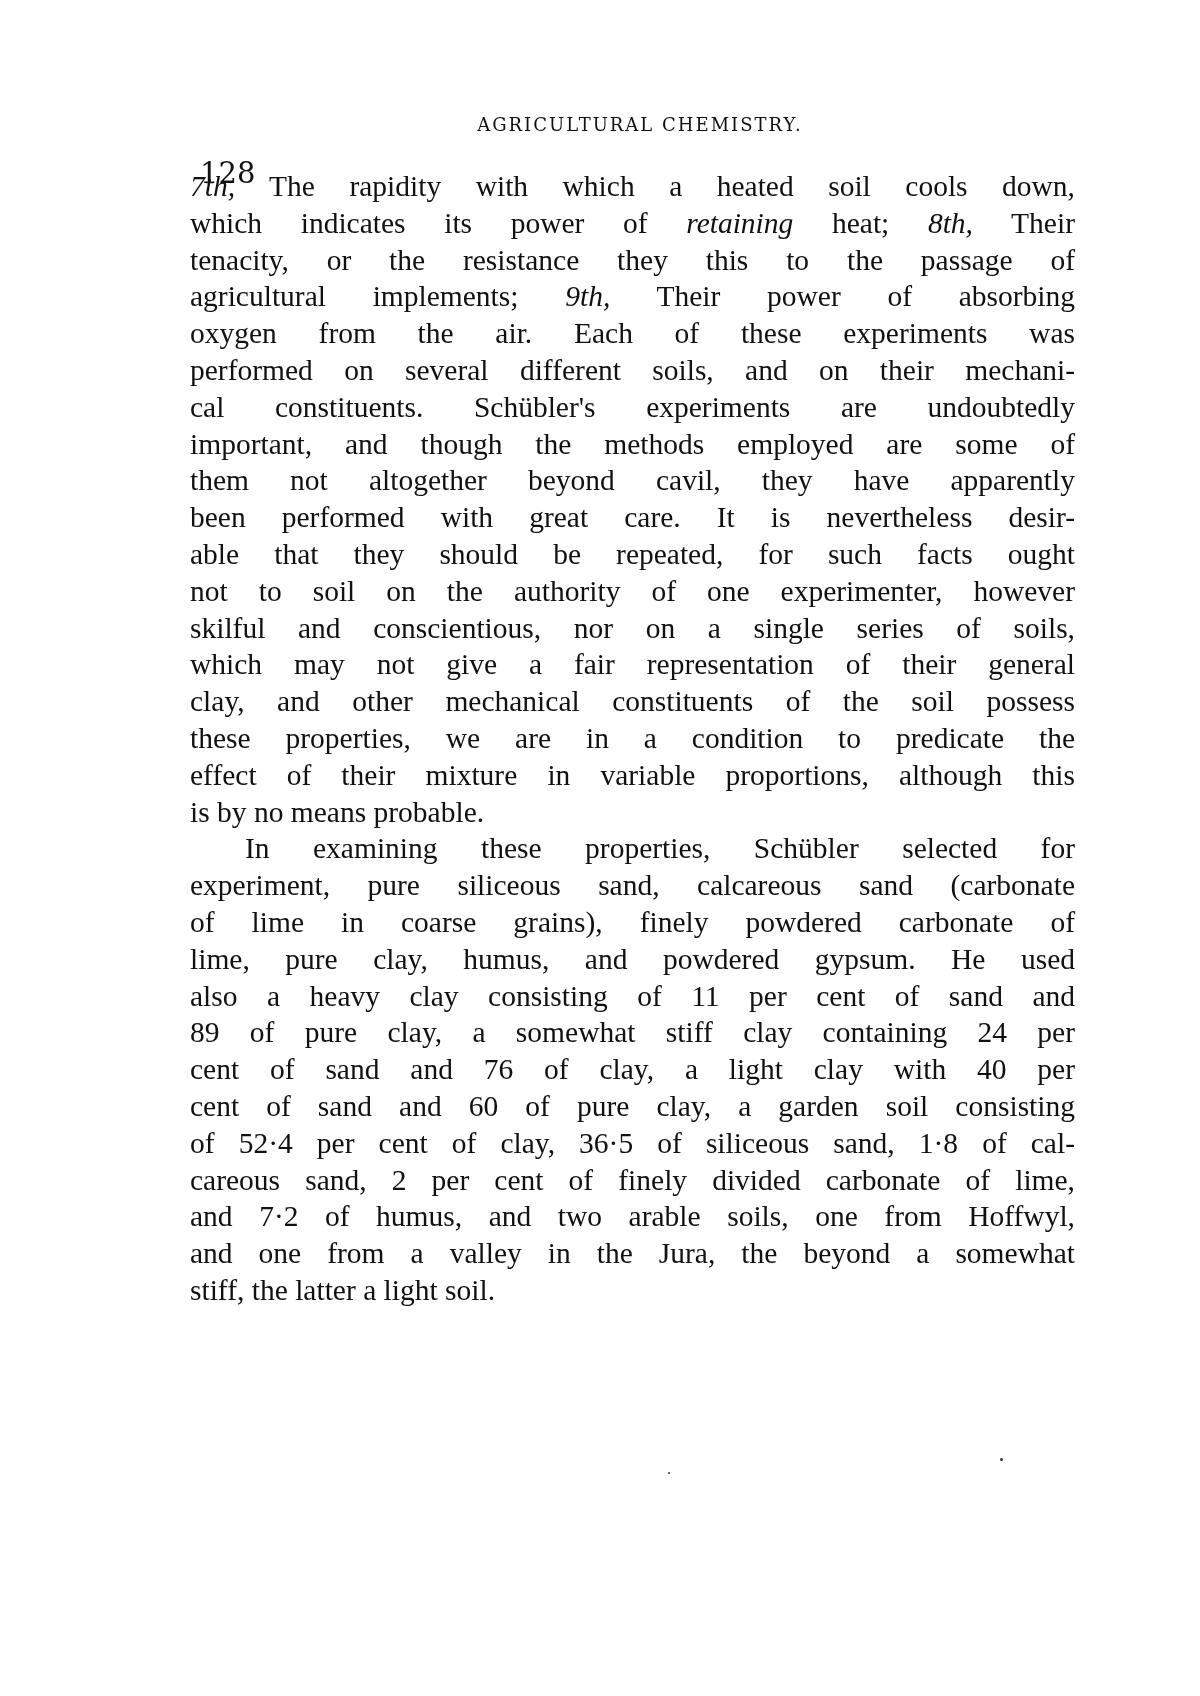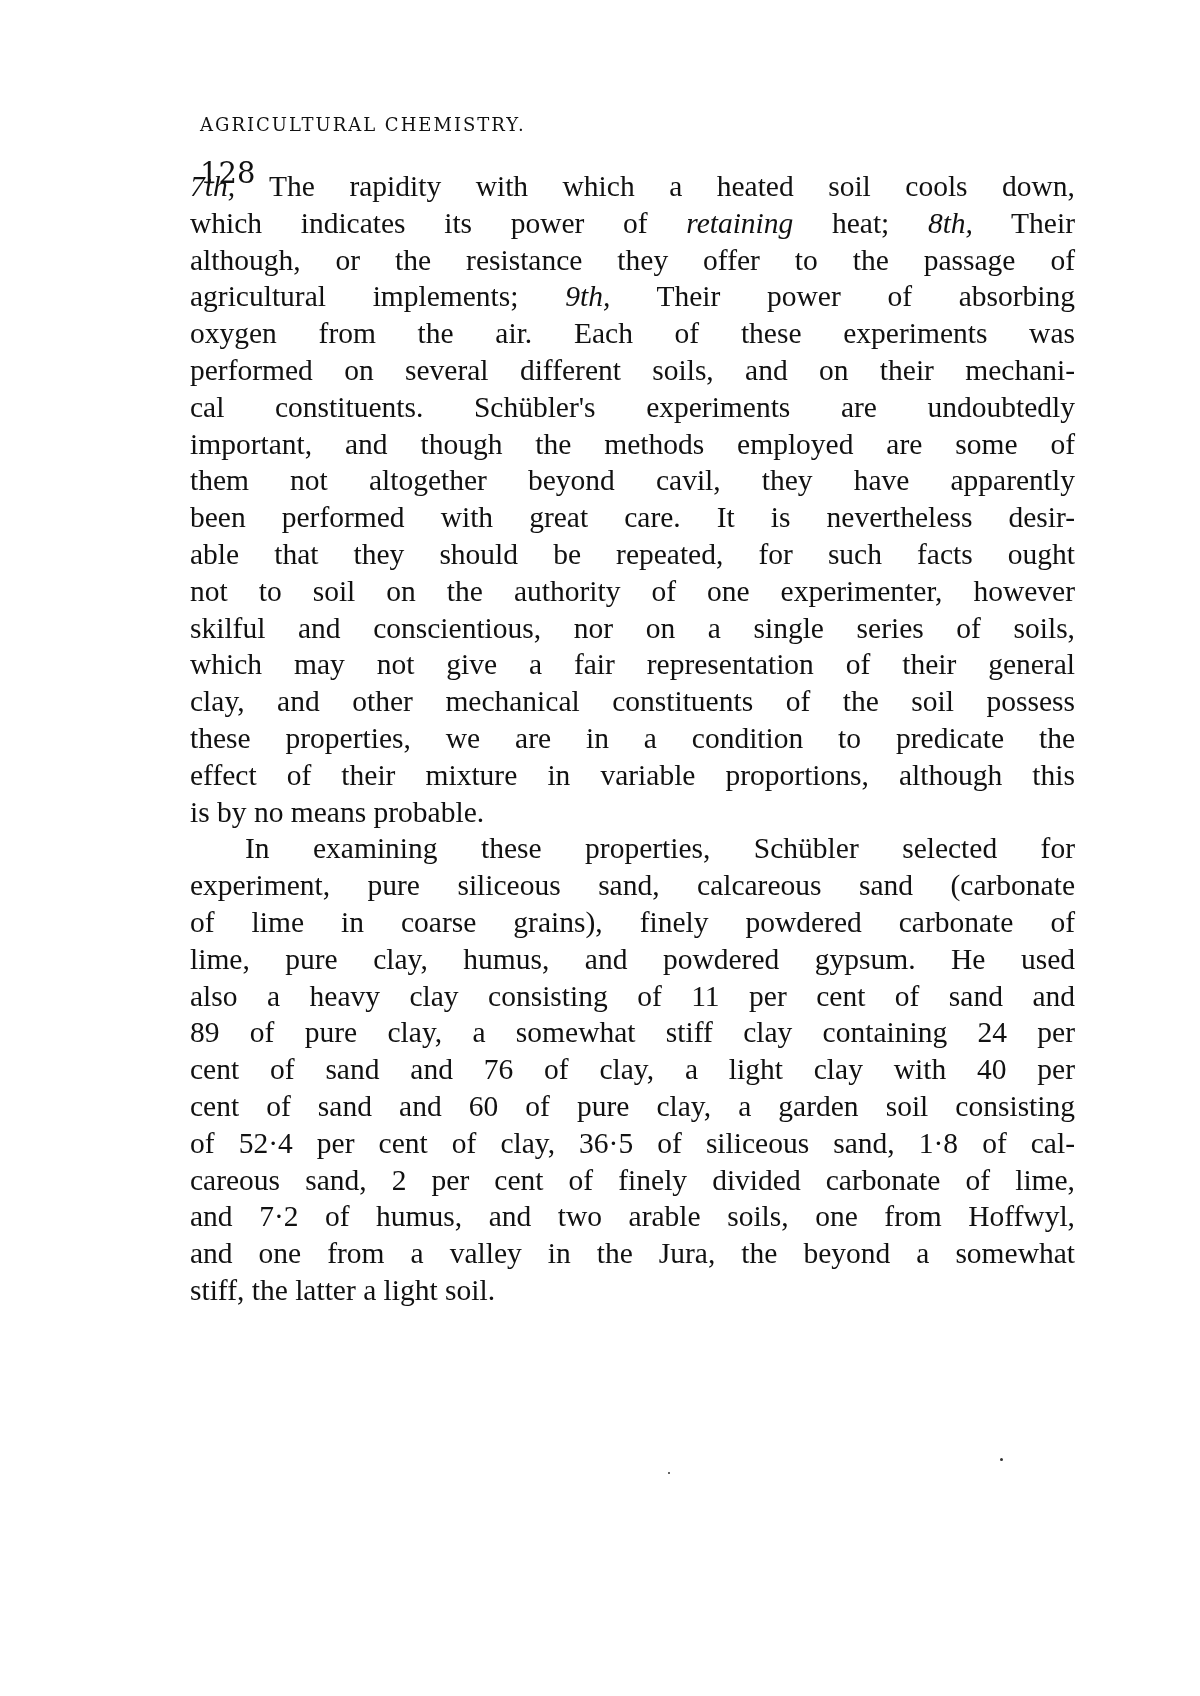--- a/index.html
+++ b/index.html
@@ -1,20 +1,20 @@
 <!DOCTYPE html>
 <html><head>
 <meta charset="utf-8">
 <style>
   html, body { margin: 0; padding: 0; background: #ffffff; }
   body { width: 1200px; height: 1696px; position: relative; overflow: hidden;
          font-family: "DejaVu Serif", "Liberation Serif", serif; color: #111; }
   .header { position: absolute; top: 108px; left: 200px; width: 880px; height: 40px; }
   .page-number { position: absolute; left: 0; top: 0; font-size: 29px; margin-top: 48px; }
-  .running-head { position: absolute; left: 0; right: 0; top: 6px; 
+  .running-head { position: absolute; left: 0; right: 0; top: 6px; text-align: center;
                   font-size: 18px; letter-spacing: 2px; font-variant: small-caps; }
   .body-text { position: absolute; top: 168px; left: 190px; width: 885px;
                font-family: Liberation Serif, serif; font-size: 29.5px; line-height: 36.8px;
                text-align: justify; }
   .line { display: block; text-align: justify; text-align-last: justify; white-space: nowrap; }
   .line.last { text-align-last: left; }
   .indent { padding-left: 55px; }
   em { font-style: italic; }
   .speck { position: absolute; width: 3px; height: 3px; background: #333; border-radius: 50%; }
 </style>
@@ -23,21 +23,21 @@
 
 <div class="header">
   <span class="page-number">128</span>
   <div class="running-head">AGRICULTURAL CHEMISTRY.</div>
 </div>
 
 <div class="body-text">
   <div>
     <span class="line"><em>7th,</em><span> The rapidity with which a heated soil cools down,</span></span>
     <span class="line"><span>which indicates its power of </span><em>retaining</em><span> heat; </span><em>8th,</em><span> Their</span></span>
-    <span class="line">although, or the resistance they offer to the passage of</span>
+    <span class="line">tenacity, or the resistance they this to the passage of</span>
     <span class="line"><span>agricultural implements; </span><em>9th,</em><span> Their power of absorbing</span></span>
     <span class="line">oxygen from the air. Each of these experiments was</span>
     <span class="line">performed on several different soils, and on their mechani-</span>
     <span class="line">cal constituents. Schübler's experiments are undoubtedly</span>
     <span class="line">important, and though the methods employed are some of</span>
     <span class="line">them not altogether beyond cavil, they have apparently</span>
     <span class="line">been performed with great care. It is nevertheless desir-</span>
     <span class="line">able that they should be repeated, for such facts ought</span>
     <span class="line">not to soil on the authority of one experimenter, however</span>
     <span class="line">skilful and conscientious, nor on a single series of soils,</span>

